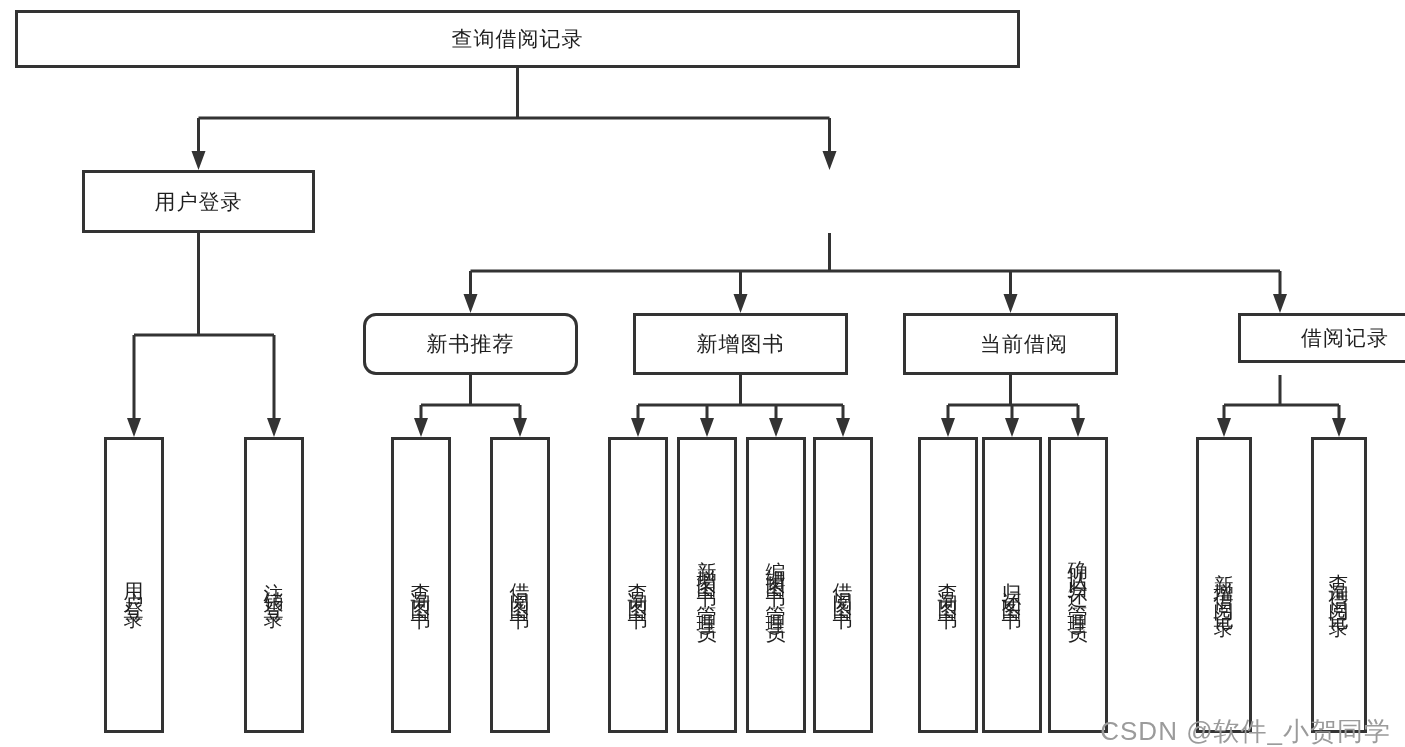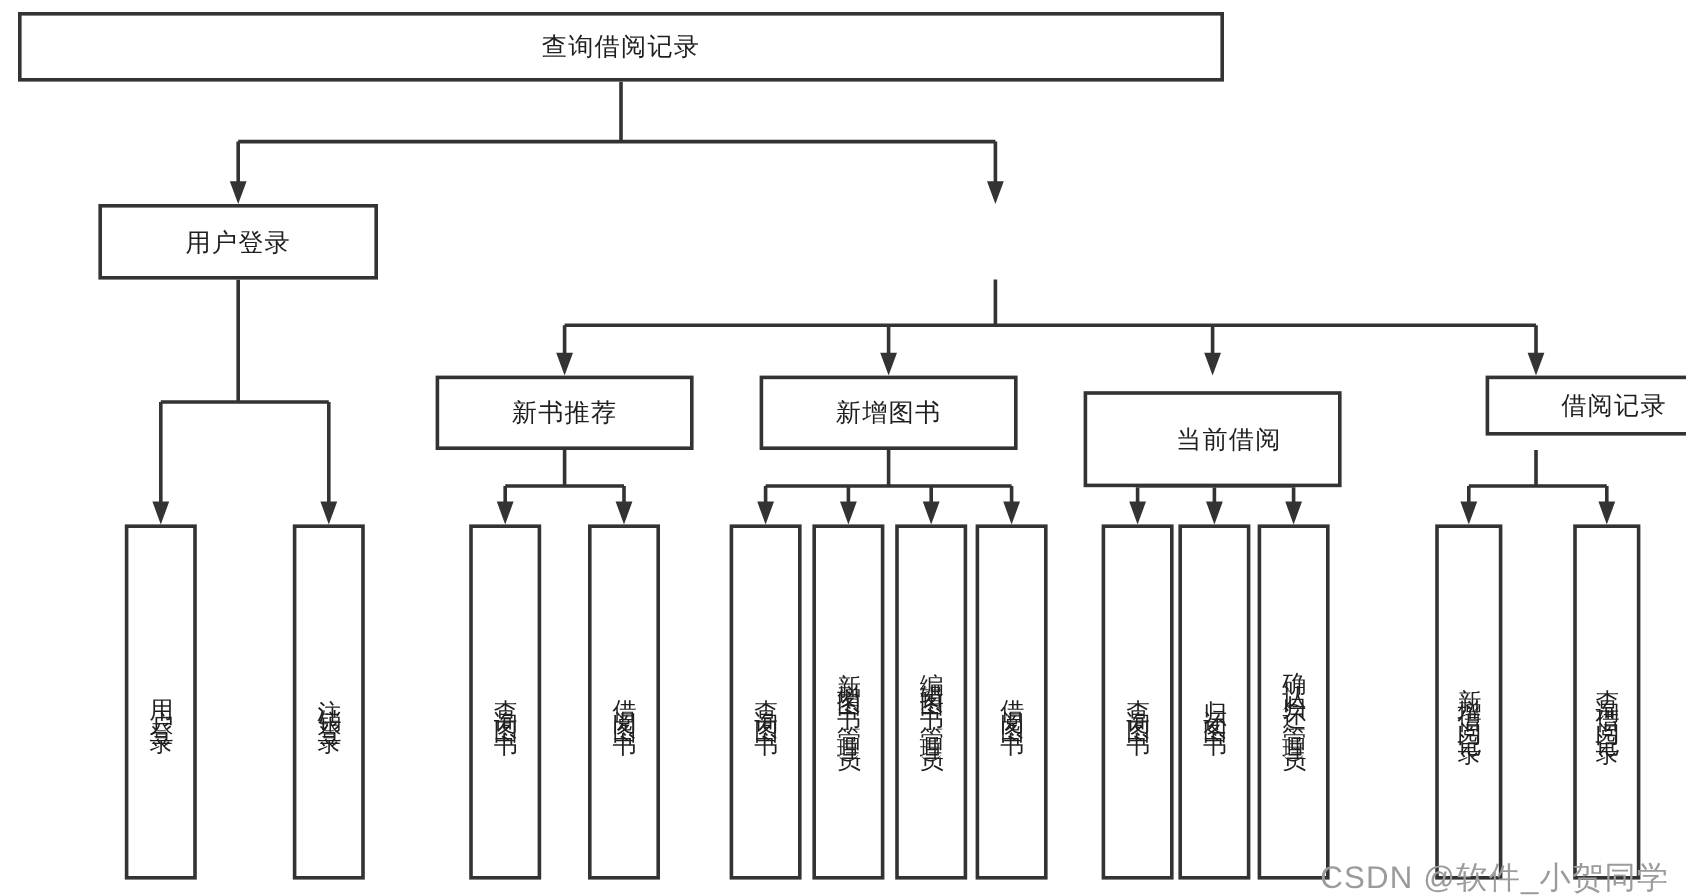--- a/index.html
+++ b/index.html
@@ -95,27 +95,27 @@
   </svg>
 
   <div class="node hnode" style="left:15px; top:10px; width:1005px; height:58px;">
     <span>查询借阅记录</span>
   </div>
 
   <div class="node hnode" style="left:82px; top:170px; width:233px; height:63px;">
     <span>用户登录</span>
   </div>
 
-  <div class="node hnode" style="left:363px; top:313px; width:215px; height:62px;">
+  <div class="node hnode" style="left:363px; top:313px; width:215px; height:62px;border-radius:13px;">
     <span>新书推荐</span>
   </div>
   <div class="node hnode" style="left:633px; top:313px; width:215px; height:62px;">
     <span>新增图书</span>
   </div>
-  <div class="node hnode" style="left:903px; top:326px; width:215px; height:80px;padding-left:27px;">
+  <div class="node hnode" style="left:903px; top:313px; width:215px; height:62px;padding-left:27px;">
     <span>当前借阅</span>
   </div>
   <div class="node hnode" style="left:1238px; top:313px; width:214px; height:50px;">
     <span>借阅记录</span>
   </div>
 
   <div class="node vnode" style="left:104px; width:60px;">
     <span class="vtext">用户登录</span>
   </div>
   <div class="node vnode" style="left:244px; width:60px;">

